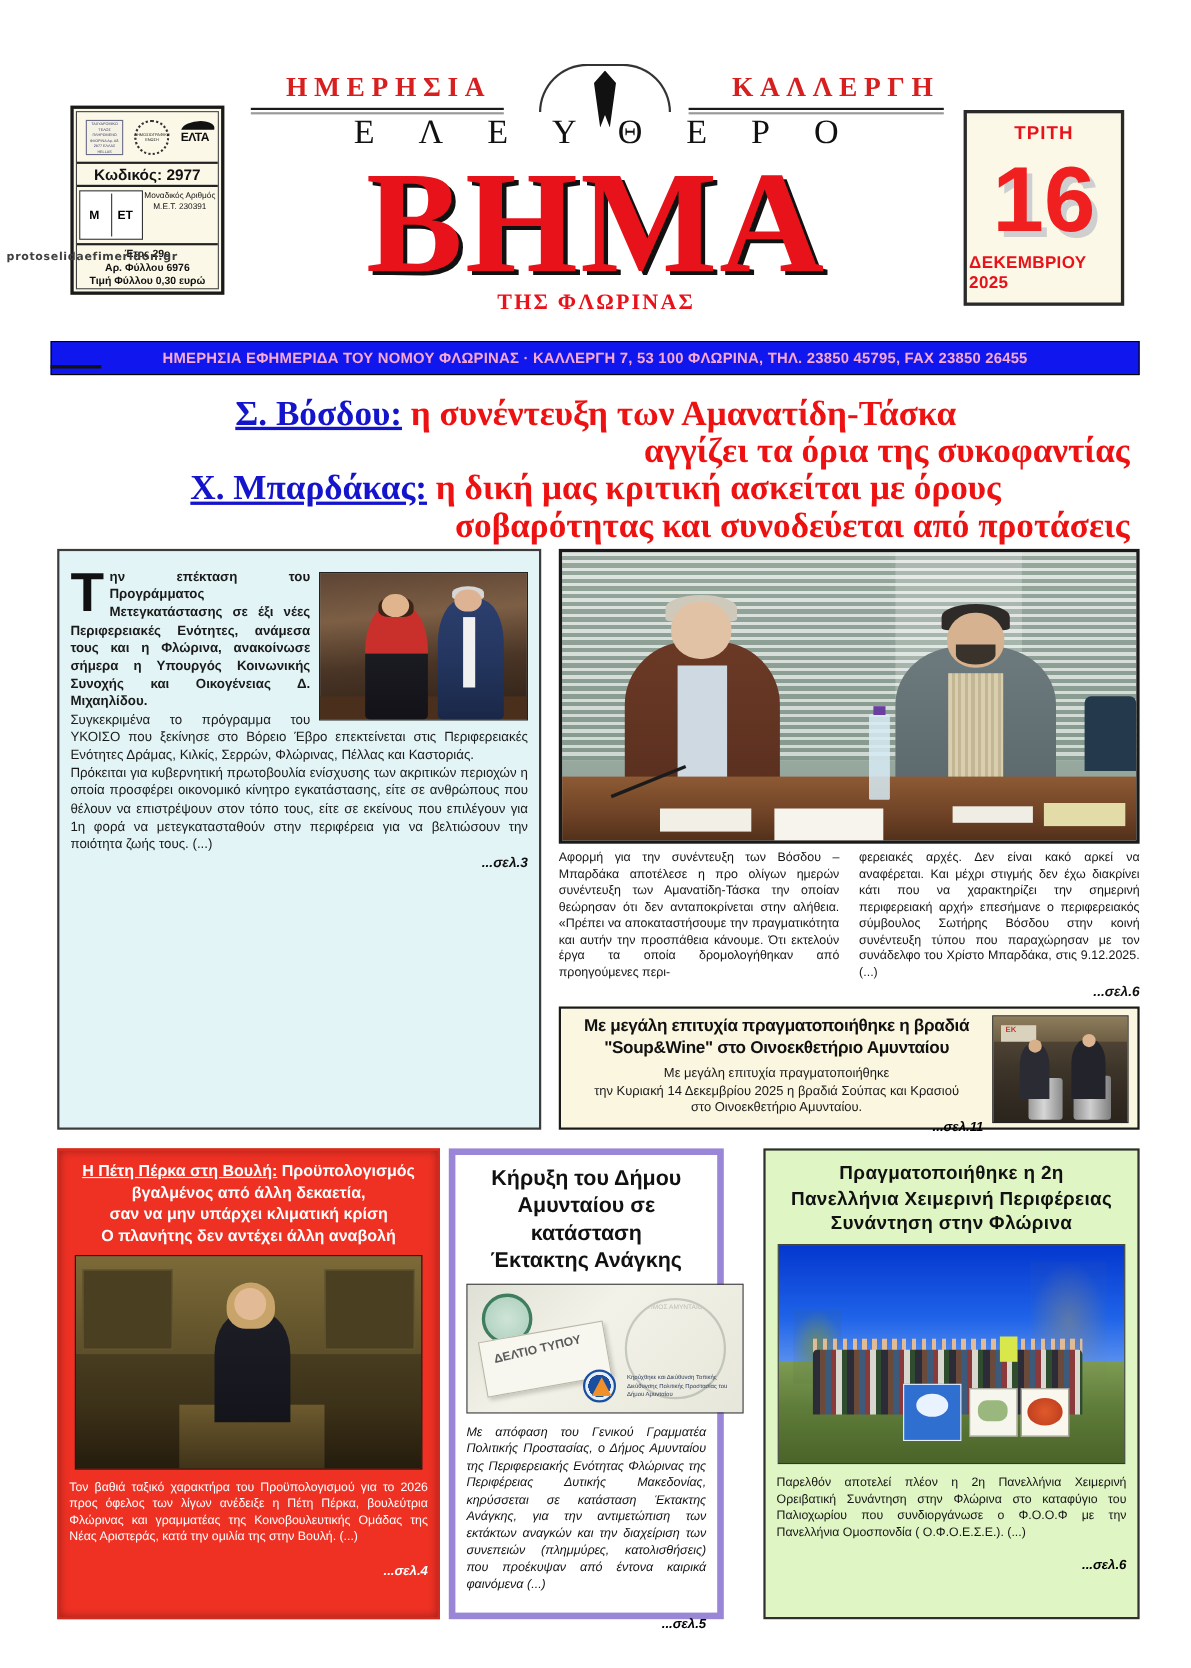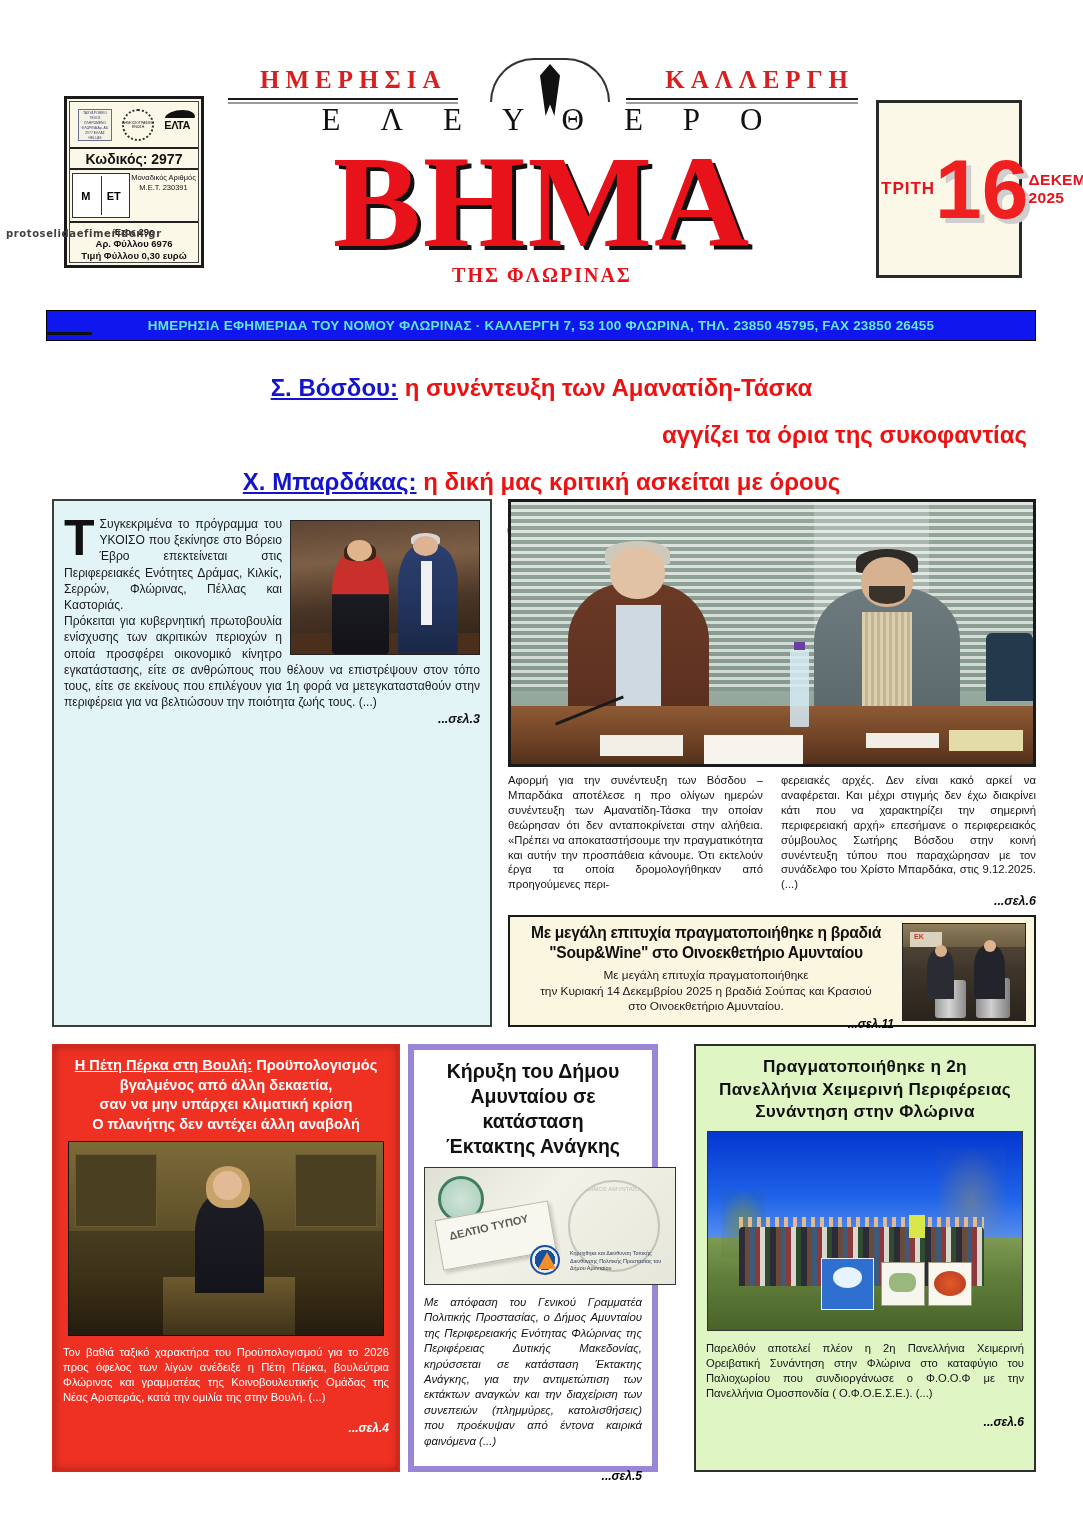--- a/index.html
+++ b/index.html
@@ -112,49 +112,49 @@
   .tis-florinas {
     position: absolute; top: 206px; left: 0; width: 100%; text-align: center;
     font-size: 20px; color: #e8121a; font-weight: bold; letter-spacing: 2px;
     font-family: "Liberation Serif", serif; background: #fff; 
   }
   .tis-florinas span { background:#fff; padding: 0 14px; }
 
   .date-box {
     position: absolute; left: 876px; top: 100px; width: 146px; height: 178px;
     border: 3px solid #2a2a2a; background: #fbf8e8;
-    display: flex; align-items: center; justify-content: space-between;
+    display: flex; flex-direction: column; align-items: center; justify-content: space-between;
     padding: 8px 2px 8px;
   }
   .date-day { font-size: 17px; font-weight: bold; color: #e8121a; letter-spacing: 1px; }
   .date-num {
     font-size: 84px; line-height: 84px; font-weight: bold; color: #f02020;
     text-shadow: 5px 5px 0 #cfcfcf; font-family: "Liberation Sans", sans-serif;
   }
   .date-month { font-size: 15.5px; font-weight: bold; color: #e8121a; letter-spacing: 0.3px; }
 
   
   .addr-bar {
     position: absolute; left: 46px; top: 310px; width: 990px; height: 31px;
     background: #1016ee; border: 1px solid #000;
     display: flex; align-items: center; justify-content: center;
   }
   .addr-text {
-    color: #5eead4; font-size: 13.5px; font-weight: bold; letter-spacing: 0.2px;
+    color: #f9a8d4; font-size: 13.5px; font-weight: bold; letter-spacing: 0.2px;
     font-family: "Liberation Sans", sans-serif;
   }
   .addr-underline {
     position:absolute; left: 46px; top: 332px; width: 46px; height: 3px; background:#111;
   }
 
   
   .headlines { position: absolute; left: 40px; top: 358px; width: 1003px; }
   .hl-line {
     text-align: center; color: #ee1111; font-weight: bold;
-    font-size: 24px; line-height: 34px; font-family: Liberation Sans, sans-serif; margin-top: 13px;
+    font-size: 32px; line-height: 34px; font-family: Liberation Serif, serif;
   }
   .hl-line.r2, .hl-line.r4 { text-align: right; padding-right: 16px; }
   .hl-name { color: #1414cc; text-decoration: underline; }
 
   
   .main-left {
     position: absolute; left: 52px; top: 499px; width: 440px; height: 528px;
     background: #e2f4f6; border: 2px solid #3c3c3c;
     padding: 8px 10px 8px;
   }
@@ -508,20 +508,21 @@
         <div class="mlp-floor"></div>
         <div class="mlp-woman"></div>
         <div class="mlp-whair"></div>
         <div class="mlp-whead"></div>
         <div class="mlp-man"></div>
         <div class="mlp-shirt"></div>
         <div class="mlp-mhair"></div>
         <div class="mlp-mhead"></div>
       </div>
       <span class="dropcap">Τ</span>
+      <span class="ml-lead">ην επέκταση του Προγράμματος Μετεγκατάστασης σε έξι νέες Περιφερειακές   Ενότητες, ανάμεσα τους και η Φλώρινα, ανακοίνωσε σήμερα η Υπουργός Κοινωνικής Συνοχής και Οικογένειας Δ. Μιχαηλίδου.</span>
       <div class="ml-cont">Συγκεκριμένα το πρόγραμμα του ΥΚΟΙΣΟ που ξεκίνησε στο Βόρειο Έβρο επεκτείνεται στις Περιφερειακές Ενότητες Δράμας, Κιλκίς, Σερρών, Φλώρινας, Πέλλας και  Καστοριάς.</div>
       <div class="ml-cont">Πρόκειται για κυβερνητική πρωτοβουλία ενίσχυσης των ακριτικών περιοχών η οποία προσφέρει οικονομικό κίνητρο εγκατάστασης, είτε σε ανθρώπους που θέλουν να επιστρέψουν στον τόπο τους, είτε σε εκείνους που επιλέγουν για 1η φορά να μετεγκατασταθούν στην περιφέρεια για να βελτιώσουν την ποιότητα ζωής τους. (...)</div>
     </div>
     <div class="page-ref">...σελ.3</div>
   </div>
 
   <div class="tr-photo">
     <div class="blinds"></div>
       <div class="blind-glow"></div>
     <div class="trp-chair"></div>

